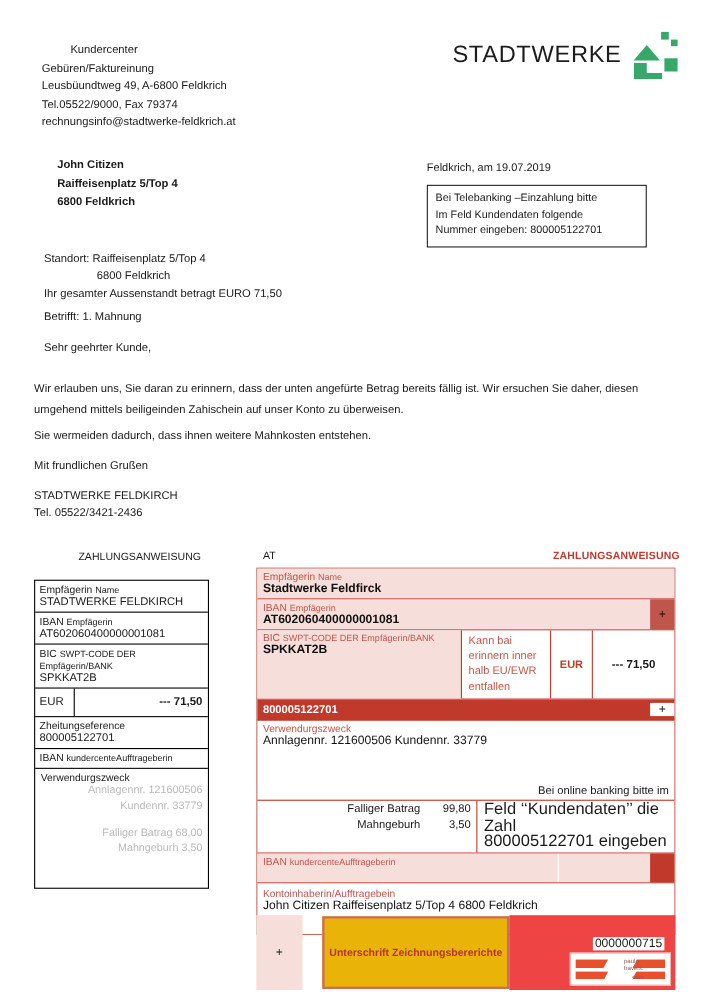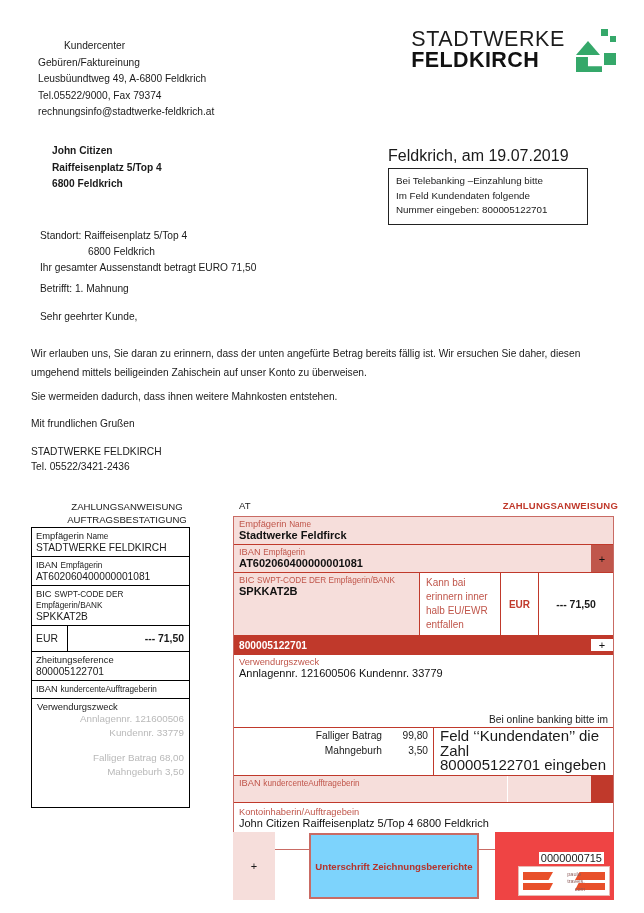--- a/index.html
+++ b/index.html
@@ -70,21 +70,21 @@
   .recipient {
     position: absolute;
     left: 52px; top: 143px;
     font-size: 10.2px;
     font-weight: bold;
     line-height: 16.6px;
   }
   .dateline {
     position: absolute;
     left: 388px; top: 147px;
-    font-size: 16px;
+    font-size: 10px;
   }
   .telebox {
     position: absolute;
     left: 388px; top: 168px;
     width: 200px;
     border: 1px solid #222;
     padding: 5px 7px 6px 7px;
     font-size: 9.8px;
     line-height: 14.6px;
   }
@@ -275,23 +275,23 @@
   .btm-plus {
     width: 42px;
     background: #f6dedb;
     display: flex; align-items: center; justify-content: center;
     font-size: 11px;
   }
   .btm-mid { width: 18px; }
   .sig-box {
     width: 170px;
     border: 2px solid #c96b64;
-    background: #7dd3fc;
+    background: #eab308;
     display: flex; align-items: center; justify-content: center;
-    margin: 1px 16px;
+    margin: 1px 0;
   }
   .sig-box span {
     color: #b5332b;
     font-weight: bold;
     font-size: 9.6px;
   }
   .btm-right {
     flex: 1;
     background: #ef4444;
     position: relative;
@@ -326,21 +326,20 @@
   <div class="bold">Kundercenter</div>
   <div>Gebüren/Faktureinung</div>
   <div>Leusbüundtweg 49, A-6800 Feldkrich</div>
   <div>Tel.05522/9000, Fax 79374</div>
   <div>rechnungsinfo@stadtwerke-feldkrich.at</div>
 </div>
 
 <div class="logo">
   <div class="logo-words">
     <div class="logo-l1">STADTWERKE</div>
-    <div class="logo-l2">FELDKIRCH</div>
   </div>
   <div class="logo-mark">
     <span class="lm-tri"></span>
     <span class="lm-sq1"></span>
     <span class="lm-sq2"></span>
     <span class="lm-L2"></span>
     <span class="lm-sq3"></span>
   </div>
 </div>
 
@@ -371,21 +370,20 @@
 <div class="para3">Mit frundlichen Grußen</div>
 <div class="signoff">
   <div>STADTWERKE FELDKIRCH</div>
   <div>Tel. 05522/3421-2436</div>
 </div>
 
 <div class="slip">
 
   <div class="slip-head-left">
     <div>ZAHLUNGSANWEISUNG</div>
-    <div>AUFTRAGSBESTATIGUNG</div>
   </div>
   <div class="slip-head-at">AT</div>
   <div class="slip-head-right">ZAHLUNGSANWEISUNG</div>
 
   <div class="left-slip">
 
     <div class="ls-row">
       <div class="ls-lab">
         <span>Empfägerin</span>
         <span class="sm">Name</span>

